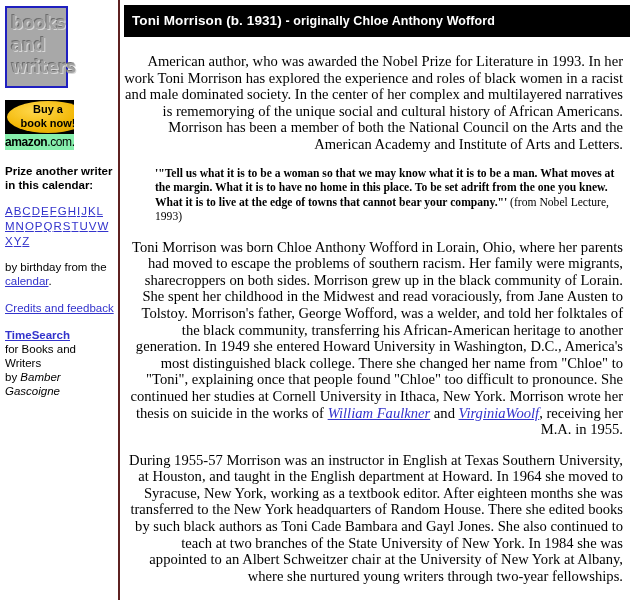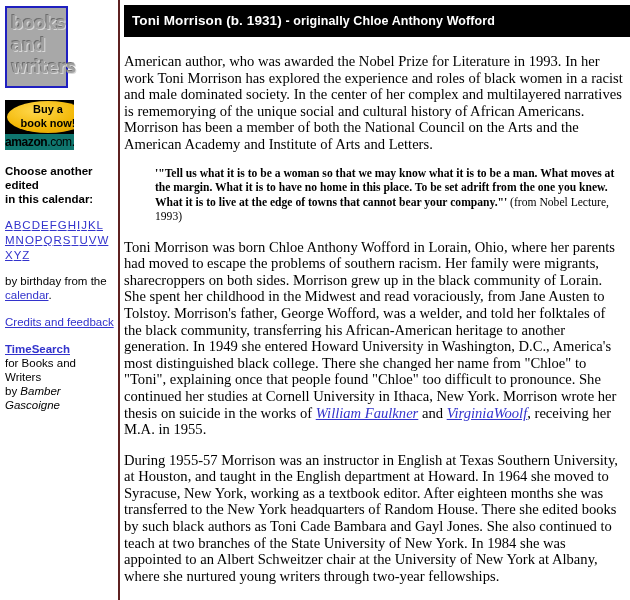--- a/index.html
+++ b/index.html
@@ -80,21 +80,21 @@
     width: 86px;
     text-align: center;
     font-family: "Liberation Sans", sans-serif;
     font-weight: bold;
     font-size: 11px;
     line-height: 14px;
     color: #000000;
   }
   .amazon-bottom {
     height: 16px;
-    background: #0f766e;
+    background: #86efac;
     font-family: "Liberation Sans", sans-serif;
     font-size: 12px;
     font-weight: bold;
     letter-spacing: -0.4px;
     line-height: 16px;
     color: #000000;
   }
   .amazon-bottom .light { font-weight: normal; }
 
   .sb-head {
@@ -145,21 +145,21 @@
     margin: 0 0 16px 0;
     width: 557px;
     letter-spacing: 0.1px;
   }
   #title-bar .sub { font-size: 12.5px; }
 
   .para {
     font-family: "Liberation Serif", "DejaVu Serif", serif;
     font-size: 14.6px;
     line-height: 16.6px;
-    text-align: left;
+    text-align: right;
     margin: 0 0 14px 0;
     padding-right: 2px;
   }
   .para a {
     color: #3333cc;
     text-decoration: underline;
     font-style: italic;
   }
   .quote {
     margin: 0 0 14px 0;
@@ -189,21 +189,21 @@
         <div class="amazon-ellipse"></div>
         <div class="amazon-text">
           <div>Buy a</div>
           <div>book now!</div>
         </div>
       </div>
       <div class="amazon-bottom"><span>amazon</span><span class="light">.com.</span></div>
     </div>
 
     <div class="sb-head">
-      <div>Choose another edited</div>
+      <div>Prize another writer</div>
       <div>in this calendar:</div>
     </div>
 
 
     <div class="alpha">
       <div>
         <a href="#">A</a><a href="#">B</a><a href="#">C</a><a href="#">D</a><a href="#">E</a><a href="#">F</a><a href="#">G</a><a href="#">H</a><a href="#">I</a><a href="#">J</a><a href="#">K</a><a href="#">L</a>
       </div>
       <div>
         <a href="#">M</a><a href="#">N</a><a href="#">O</a><a href="#">P</a><a href="#">Q</a><a href="#">R</a><a href="#">S</a><a href="#">T</a><a href="#">U</a><a href="#">V</a><a href="#">W</a>

